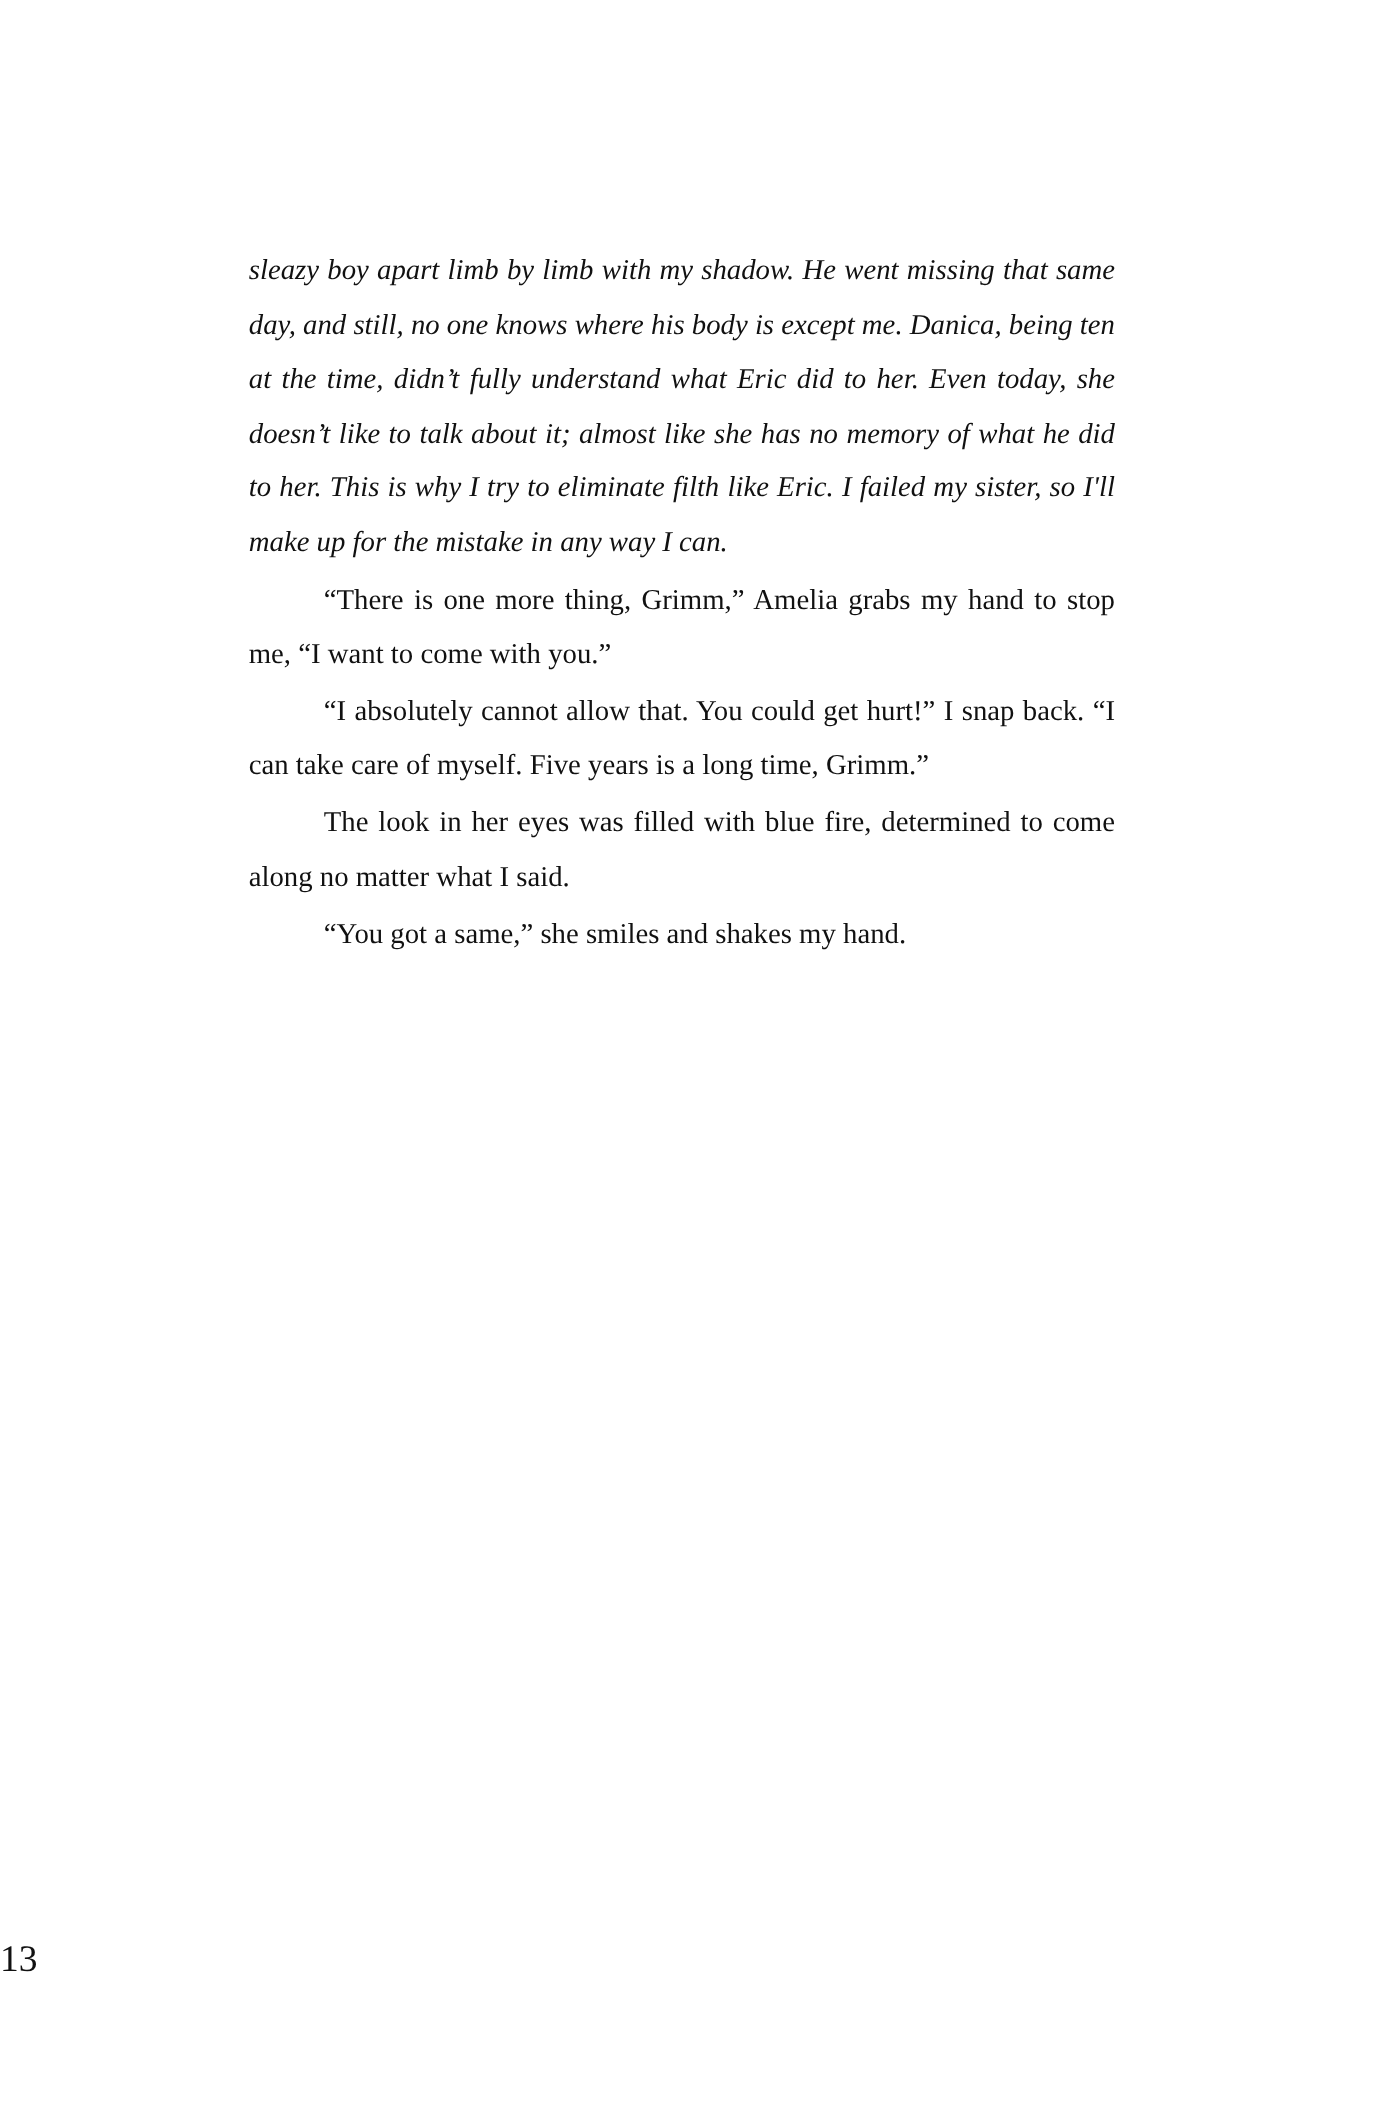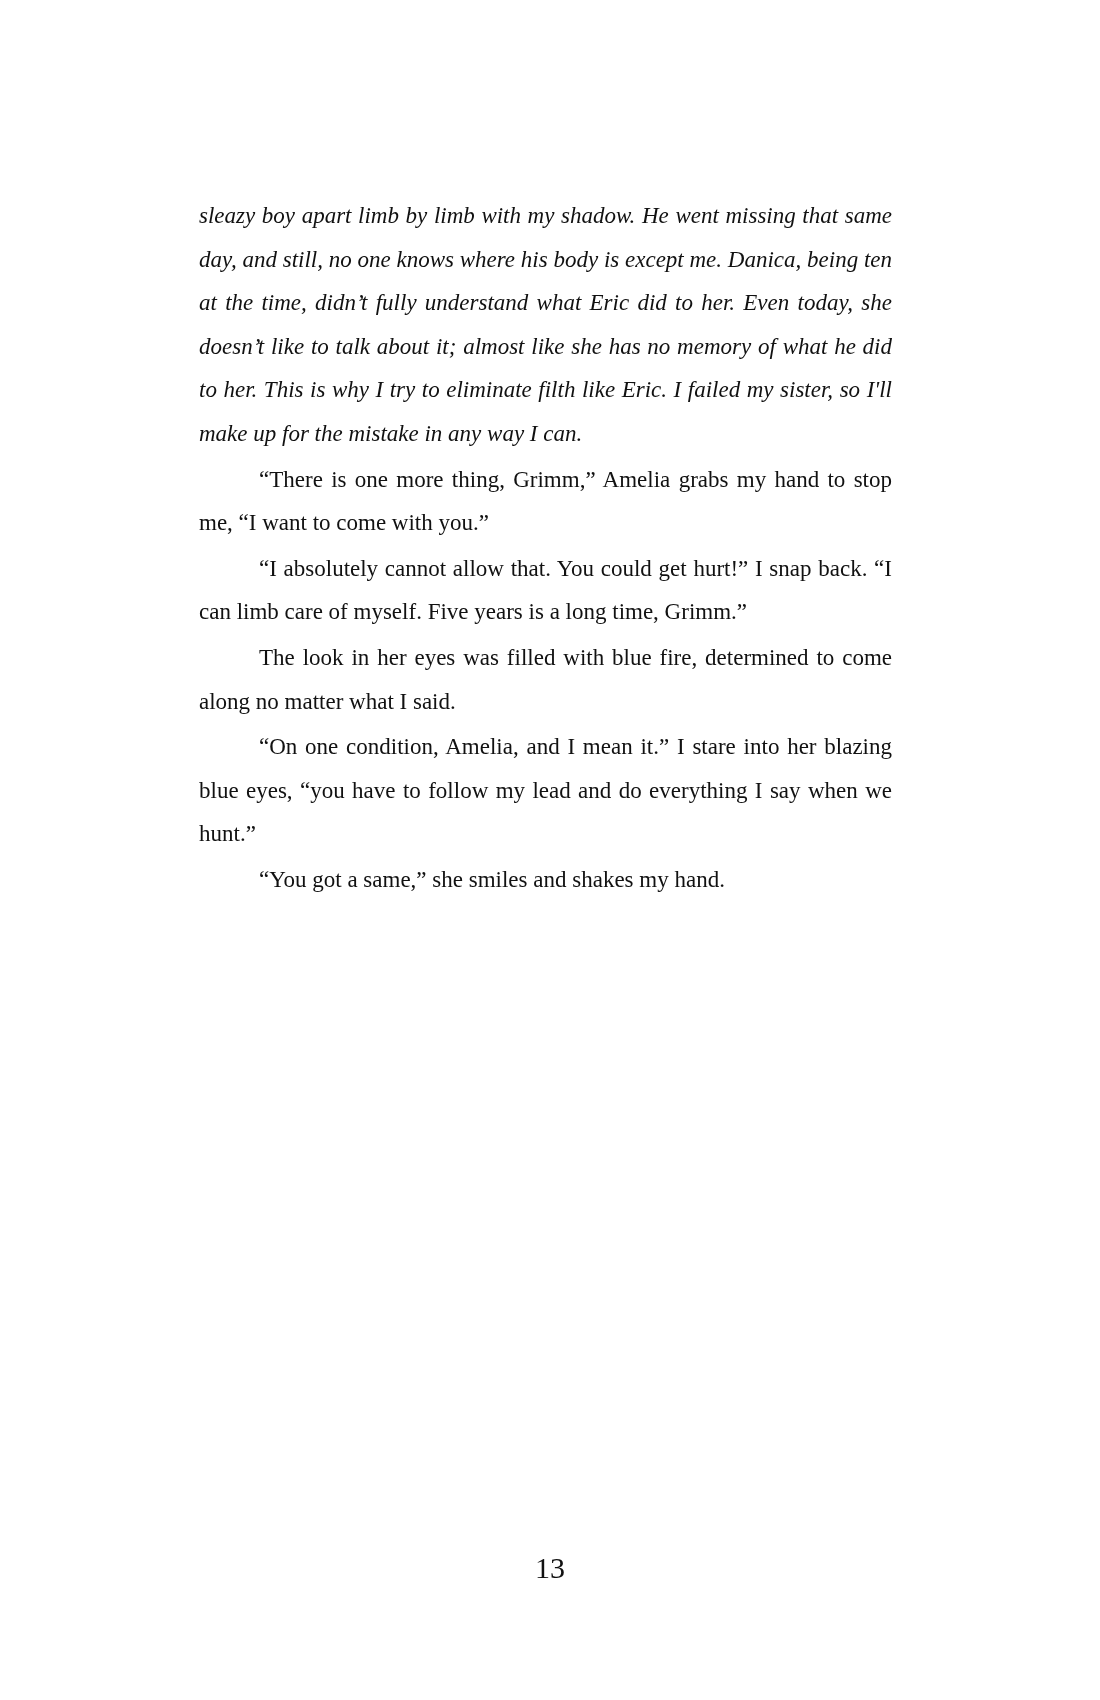--- a/index.html
+++ b/index.html
@@ -34,30 +34,29 @@
       text-indent: 60px;
     }
     p + p {
       margin-top: 2px;
     }
     .page-number {
       position: absolute;
       left: 0;
       width: 1100px;
       top: 1548px;
-      text-align: center;
+      text-align: left;
       font-size: 30px;
       line-height: 40px;
     }
   </style>
 </head>
 <body>
 
 <main class="page-body">
   <p class="italic">sleazy boy apart limb by limb with my shadow. He went missing that same day, and still, no one knows where his body is except me. Danica, being ten at the time, didn’t fully understand what Eric did to her. Even today, she doesn’t like to talk about it; almost like she has no memory of what he did to her. This is why I try to eliminate filth like Eric. I failed my sister, so I'll make up for the mistake in any way I can.</p>
   <p class="indent">“There is one more thing, Grimm,” Amelia grabs my hand to stop me, “I want to come with you.”</p>
-  <p class="indent">“I absolutely cannot allow that. You could get hurt!” I snap back. “I can limb care of myself. Five years is a long time, Grimm.”</p>
+  <p class="indent">“I absolutely cannot allow that. You could get hurt!” I snap back. “I can take care of myself. Five years is a long time, Grimm.”</p>
   <p class="indent">The look in her eyes was filled with blue fire, determined to come along no matter what I said.</p>
-  <p class="indent">“On one condition, Amelia, and I mean it.” I stare into her blazing blue eyes, “you have to follow my lead and do everything I say when we hunt.”</p>
   <p class="indent">“You got a same,” she smiles and shakes my hand.</p>
 </main>
 
 <div class="page-number">13</div>
 
 </body></html>

